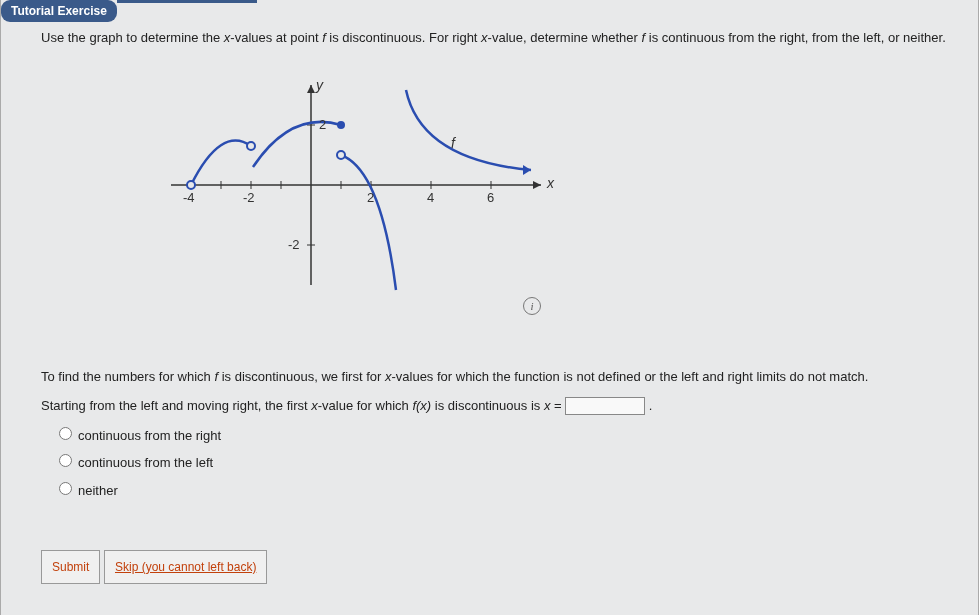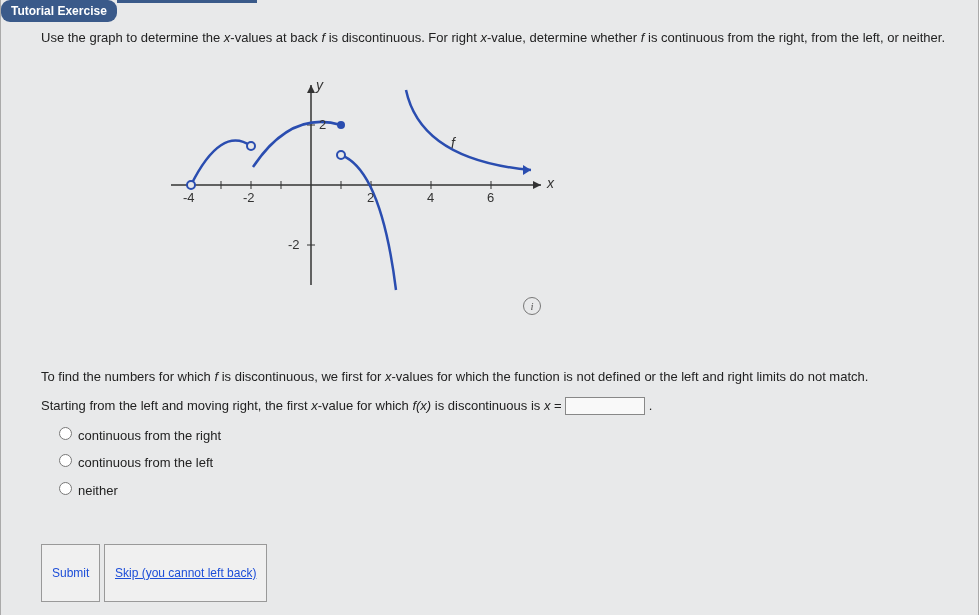--- a/index.html
+++ b/index.html
@@ -88,58 +88,58 @@
     .input-blank {
       width: 80px;
       height: 18px;
       border: 1px solid #888;
       background: #f9f9f9;
       padding: 0 4px;
       font-size: 12px;
       vertical-align: baseline;
     }
     .options {
-      margin: 4px 0 14px 18px;
+      margin: 4px 0 20px 18px;
     }
     .options label {
       display: block;
       margin: 4px 0;
       cursor: pointer;
     }
     .options input[type="radio"] {
       margin-right: 6px;
     }
     .button-row {
       margin-top: 18px;
       margin-left: 40px;
       padding-bottom: 12px;
     }
     .btn {
       background: #f0f0f0;
       border: 1px solid #999;
-      padding: 21px 10px;
+      padding: 9px 10px;
       font-size: 12px;
       cursor: pointer;
-      color: #1d4ed8;
+      color: #c2410c;
     }
     .btn.skip { text-decoration: underline; }
     .header-row { display: block; white-space: nowrap; }
   </style>
 </head>
 <body>
 
 <div class="main-container">
 
   <div class="header-row">
     <span class="section-header">Tutorial Exercise</span><span class="accent-bar"></span>
   </div>
 
   <div class="content">
     <p class="instruction">
-      <span>Use the graph to determine the </span><span class="italic">x</span><span>-values at back </span><span class="italic">f</span><span> is discontinuous. For right </span><span class="italic">x</span><span>-value, determine whether </span><span class="italic">f</span><span> is continuous from the right, from the left, or neither.</span>
+      <span>Use the graph to determine the </span><span class="italic">x</span><span>-values at point </span><span class="italic">f</span><span> is discontinuous. For right </span><span class="italic">x</span><span>-value, determine whether </span><span class="italic">f</span><span> is continuous from the right, from the left, or neither.</span>
     </p>
 
     <div class="graph-area">
       <svg width="480" height="250" viewBox="0 0 480 250">
 
         <line x1="50" y1="130" x2="420" y2="130" stroke="#333" stroke-width="1.5"></line>
         <polygon points="420,130 412,126 412,134" fill="#333"></polygon>
         <line x1="190" y1="230" x2="190" y2="30" stroke="#333" stroke-width="1.5"></line>
         <polygon points="190,30 186,38 194,38" fill="#333"></polygon>
 

